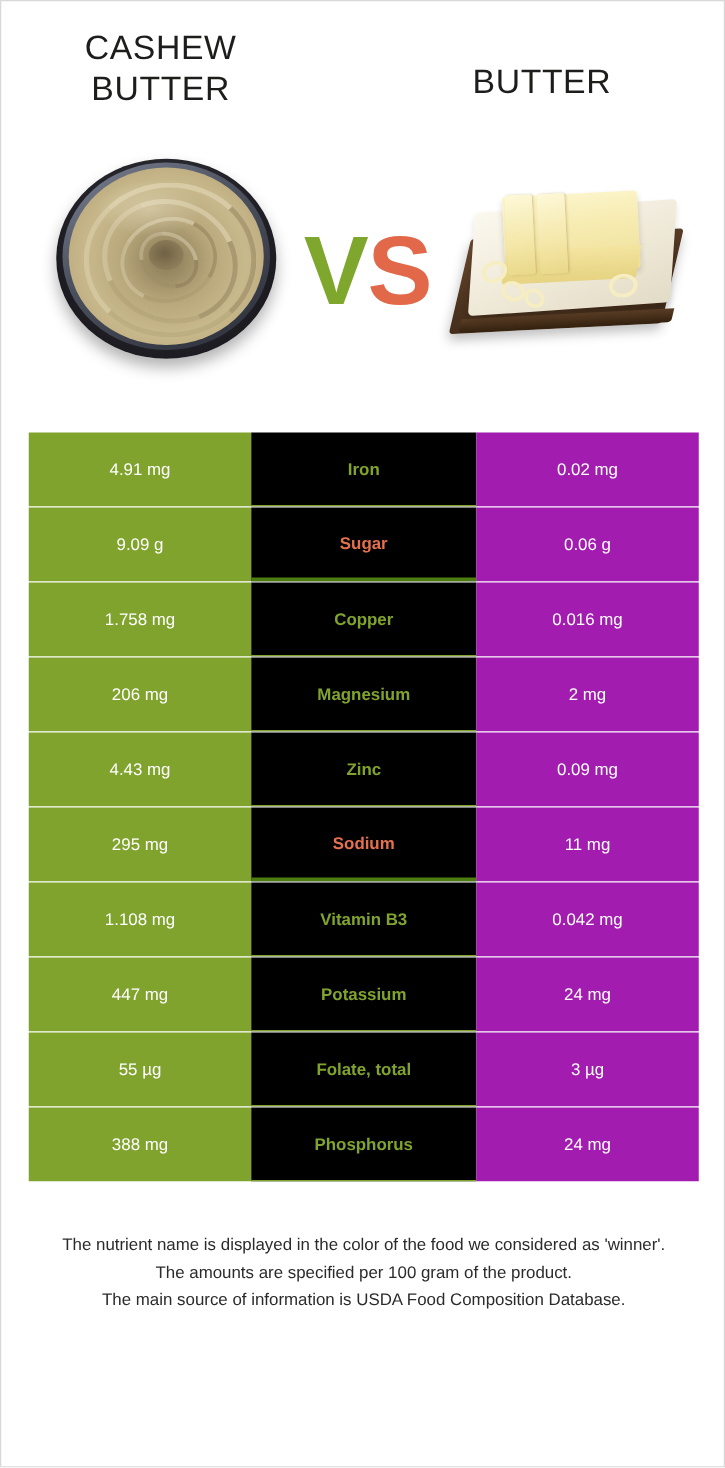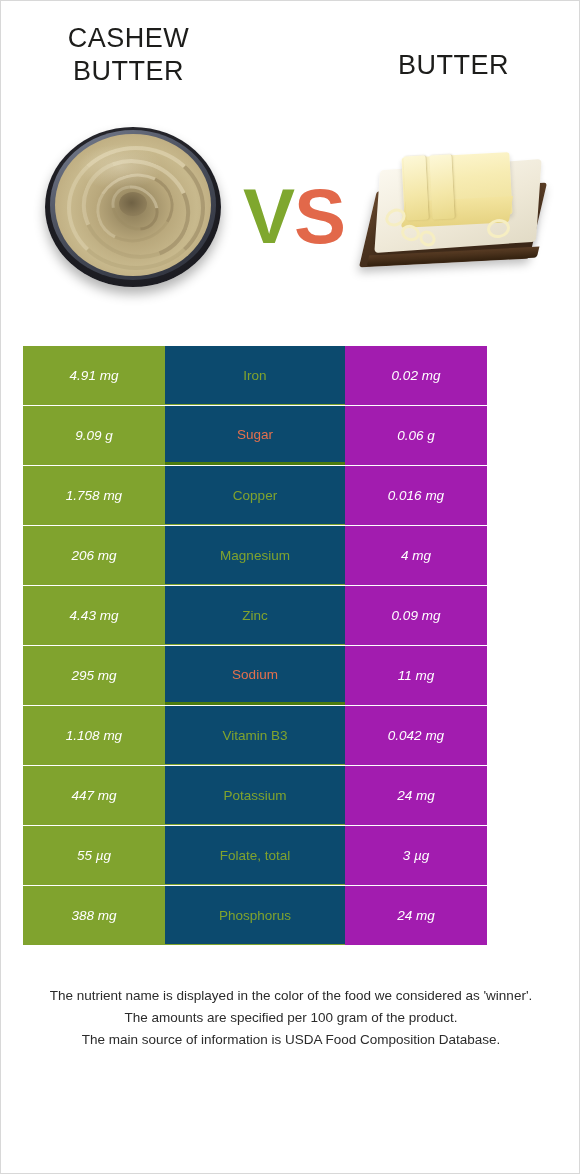--- a/index.html
+++ b/index.html
@@ -38,21 +38,21 @@
     color: #1d1d1b;
     text-align: center;
     text-transform: uppercase;
   }
   .title-left {
     left: 20px;
     top: 21px;
     width: 215px;
   }
   .title-right {
-    left: 345px;
+    left: 325px;
     top: 48px;
     width: 215px;
   }
 
   
   .vs {
     position: absolute;
     left: 237px;
     top: 171px;
     width: 112px;
@@ -212,30 +212,29 @@
   }
   .cell {
     display: flex;
     align-items: center;
     justify-content: center;
     box-sizing: border-box;
     font-size: 13.5px;
     font-weight: 400;
   }
   .cell-left, .cell-right {
-    width: 142px;
+    width: 178px;
     color: #ffffff;
-    font-style: italic;
   }
   .cell-left  { background: #80a32e; }
   .cell-right { background: #a21caf; }
   .cell-mid {
     width: 180px;
-    background: #0c4a6e;
-    font-weight: 400;
+    background: #000000;
+    font-weight: 700;
     font-size: 13.5px;
   }
   .cell-mid.win-left  { color: #80a32e; border-bottom: 1px solid #80a32e; }
   .cell-mid.win-right { color: #e5704d; border-bottom: 3px solid #4d7c0f; }
   .row:first-child .cell-mid { border-top: 0; }
 
   
   .footer {
     position: absolute;
     left: 30px;
@@ -300,21 +299,21 @@
         <div class="cell cell-right">0.06 g</div>
       </div>
       <div class="row">
         <div class="cell cell-left">1.758 mg</div>
         <div class="cell cell-mid win-left">Copper</div>
         <div class="cell cell-right">0.016 mg</div>
       </div>
       <div class="row">
         <div class="cell cell-left">206 mg</div>
         <div class="cell cell-mid win-left">Magnesium</div>
-        <div class="cell cell-right">4 mg</div>
+        <div class="cell cell-right">2 mg</div>
       </div>
       <div class="row">
         <div class="cell cell-left">4.43 mg</div>
         <div class="cell cell-mid win-left">Zinc</div>
         <div class="cell cell-right">0.09 mg</div>
       </div>
       <div class="row">
         <div class="cell cell-left">295 mg</div>
         <div class="cell cell-mid win-right">Sodium</div>
         <div class="cell cell-right">11 mg</div>

